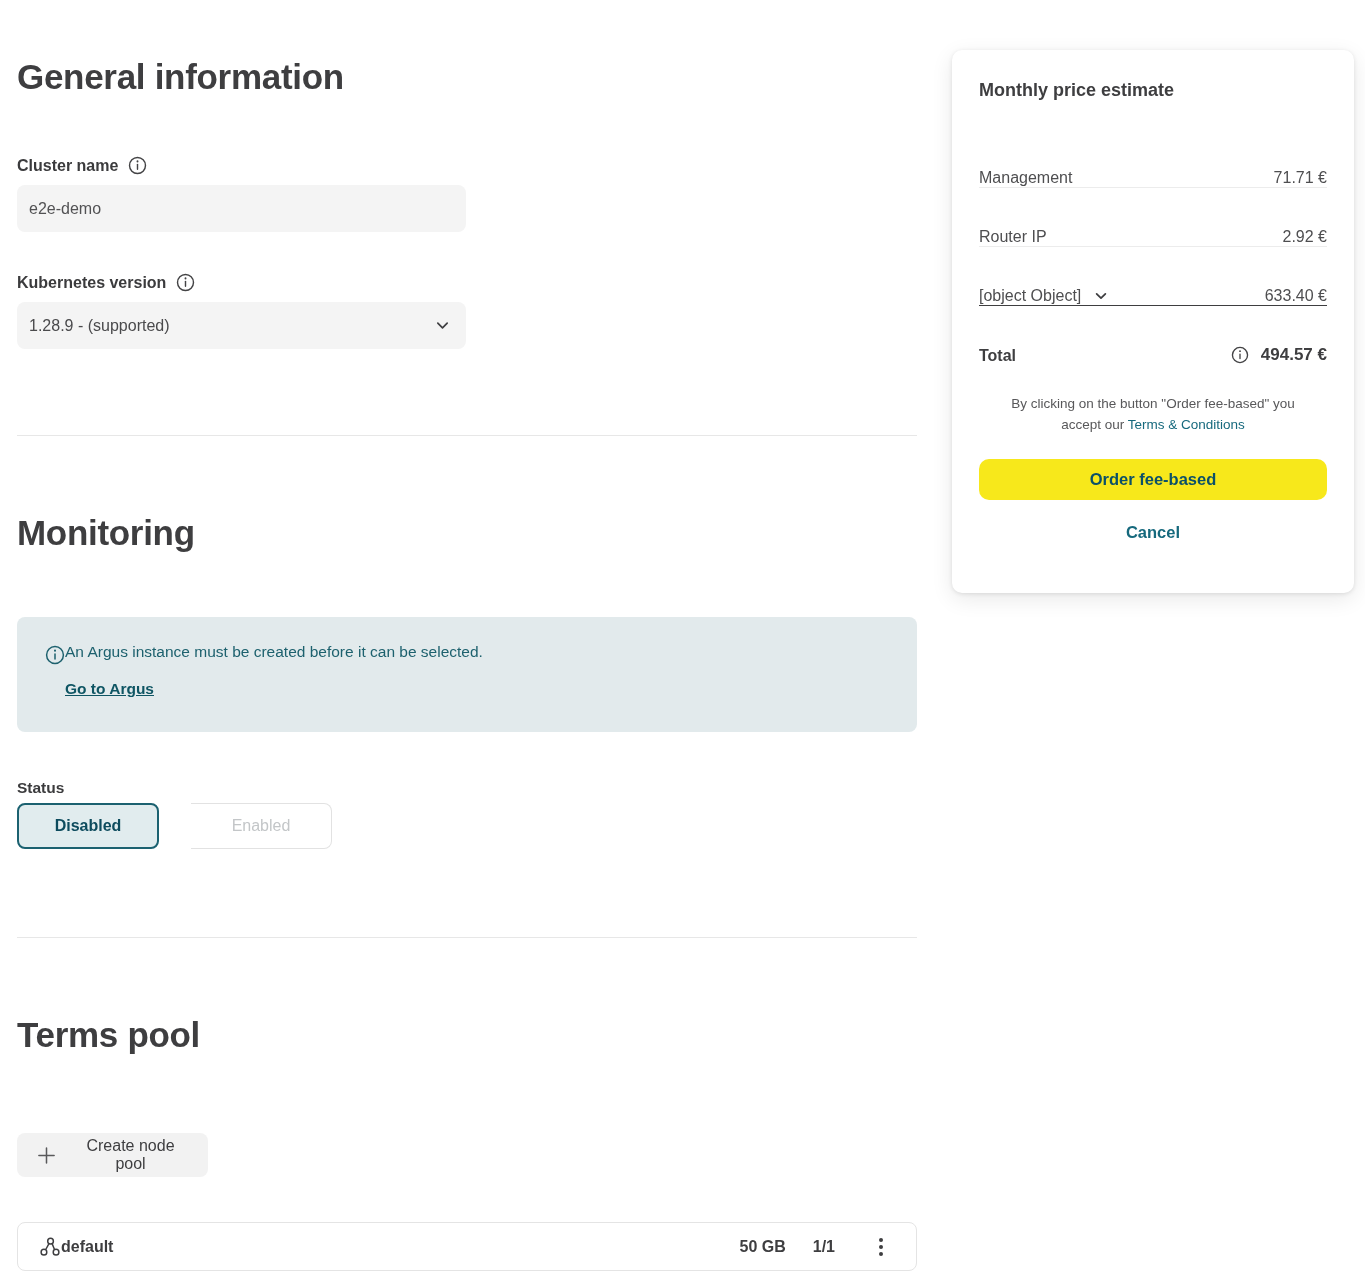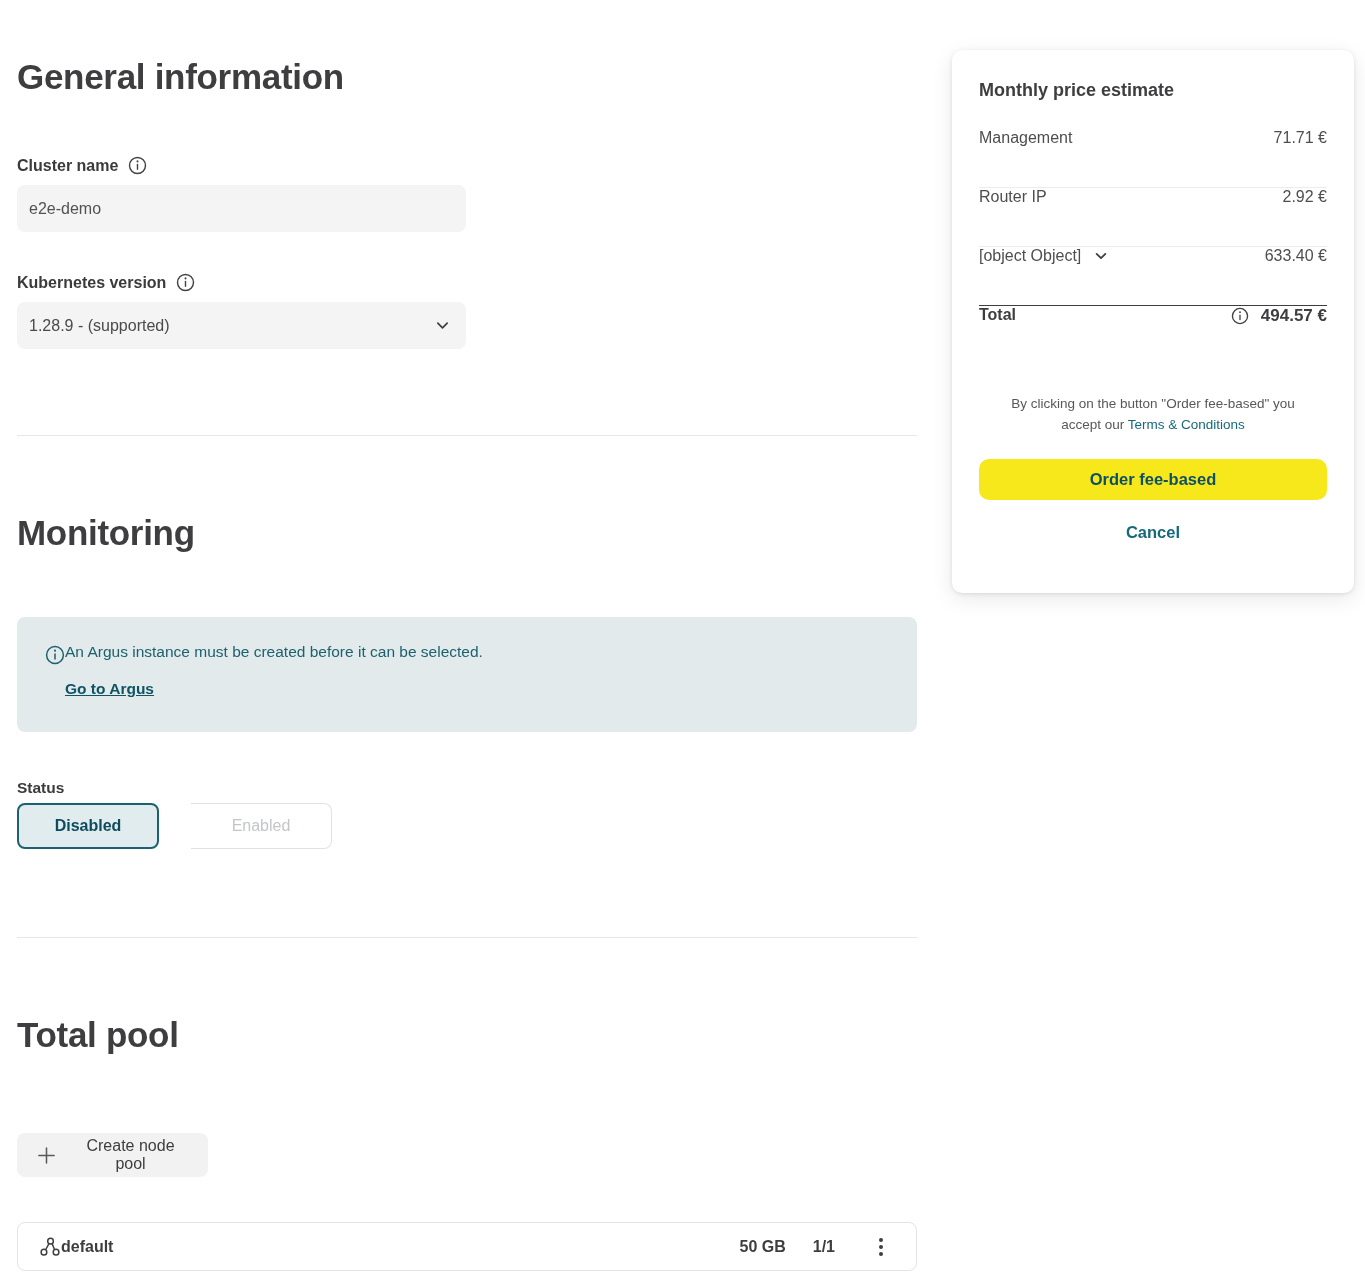--- a/index.html
+++ b/index.html
@@ -130,21 +130,21 @@
     width: 402px; height: 543px;
     background: #ffffff;
     border-radius: 10px;
     box-shadow: 0 1px 4px rgba(0,0,0,0.10), 0 6px 22px rgba(0,0,0,0.09);
     padding: 30px 27px 0 27px;
   }
   .price-title { font-size: 18px; font-weight: 700; color: #3e3e40; }
   .price-rows { margin-top: 28px; }
   .price-row {
     height: 59px;
-    display: flex; align-items: flex-start; justify-content: space-between;
+    display: flex; align-items: flex-end; justify-content: space-between;
     font-size: 16px; color: #4e4e50;
     border-bottom: 1px solid #ececec;
   }
   .price-row .row-label { display: flex; align-items: center; gap: 13px; }
   .price-row .chevron { width: 14px; height: 14px; color: #3e3e40; cursor: pointer; }
   .price-row.total-row { border-bottom: none; }
   .price-row.dark-border { border-bottom: 1px solid #3e3e40; }
   .total-label { font-size: 16px; font-weight: 700; color: #3e3e40; }
   .total-right { display: flex; align-items: center; gap: 12px; }
   .total-value { font-size: 17px; font-weight: 700; color: #3e3e40; }
@@ -232,21 +232,21 @@
 
   <div class="status-label abs" style="left:17px; top:779px;">Status</div>
 
   <div class="segmented abs" style="left:17px; top:803px;">
     <div class="segment selected">Disabled</div>
     <div class="segment unselected">Enabled</div>
   </div>
 
   <div class="divider abs" style="left:17px; top:937px;"></div>
 
-  <h1 class="section-title abs" style="left:17px; top:1015px;">Total pool</h1>
+  <h1 class="section-title abs" style="left:17px; top:1015px;">Terms pool</h1>
 
   <button class="create-btn abs" style="left:17px; top:1133px;">
     <span class="plus-icon">
       <svg viewBox="0 0 20 20" width="19" height="19" fill="none" stroke="currentColor" stroke-width="1.6" stroke-linecap="round">
         <line x1="10" y1="2" x2="10" y2="18"></line>
         <line x1="2" y1="10" x2="18" y2="10"></line>
       </svg>
     </span>
     <span>Create node pool</span>
   </button>

